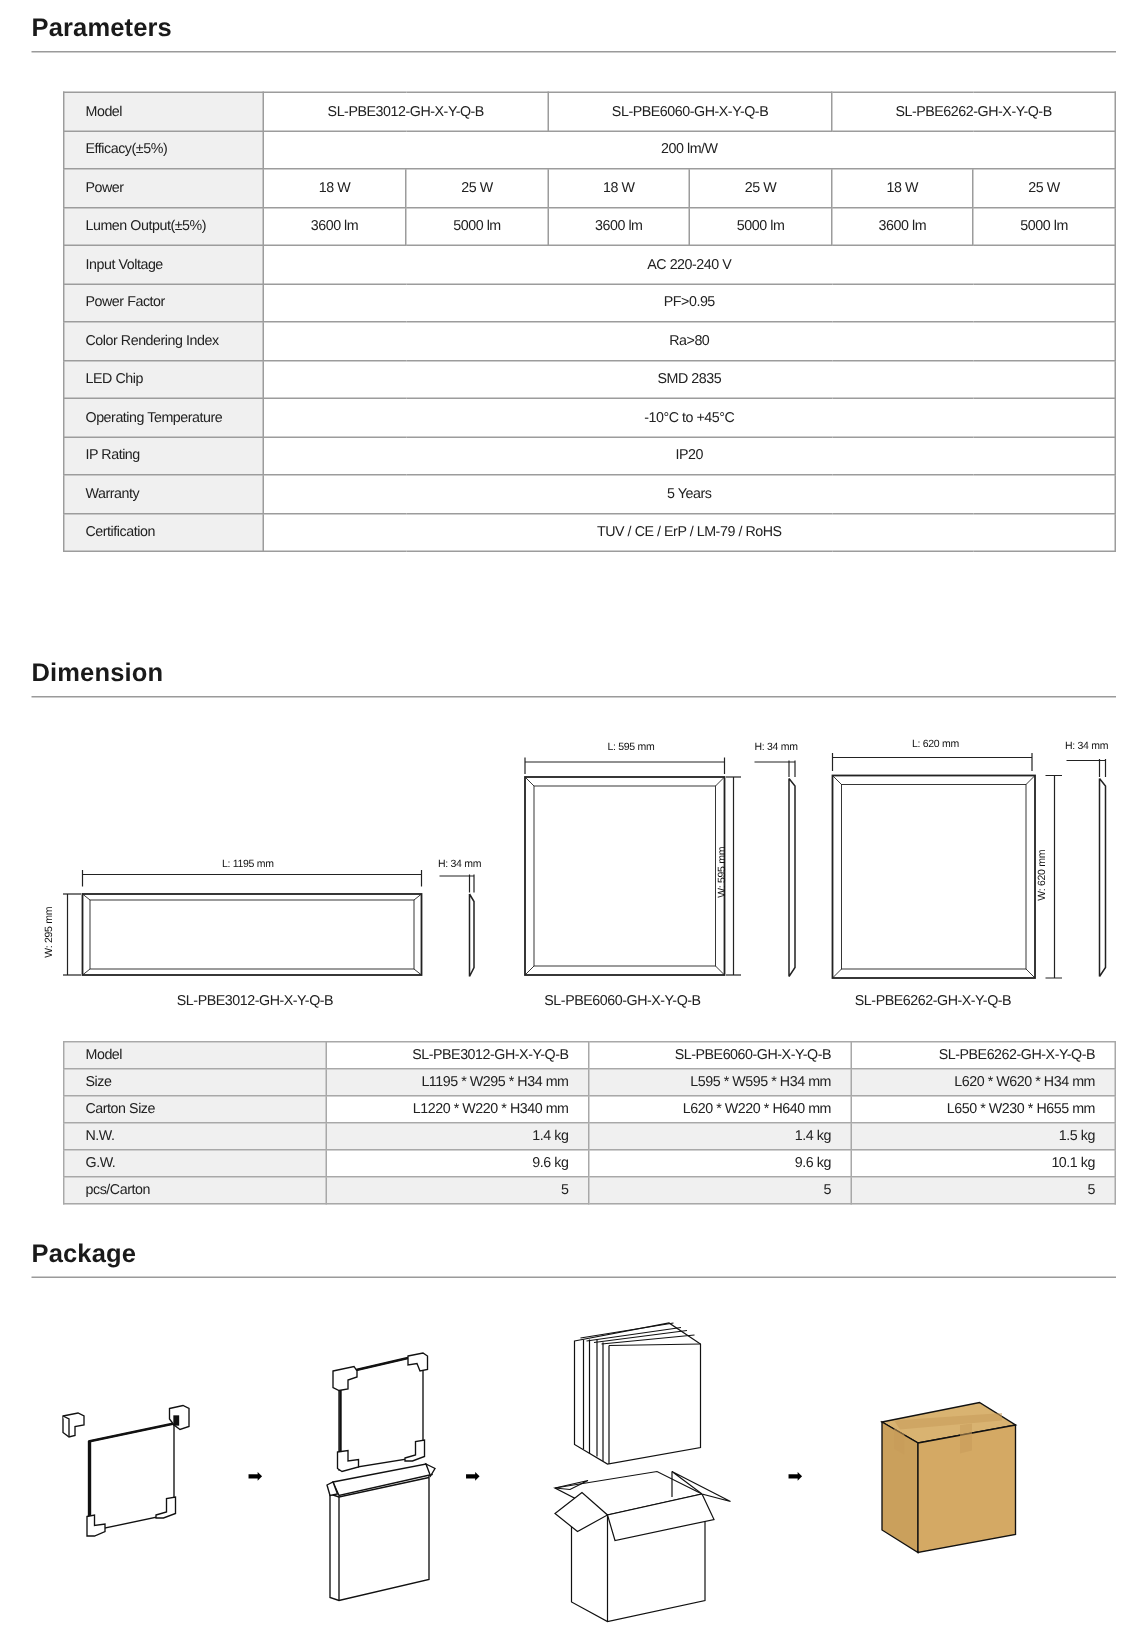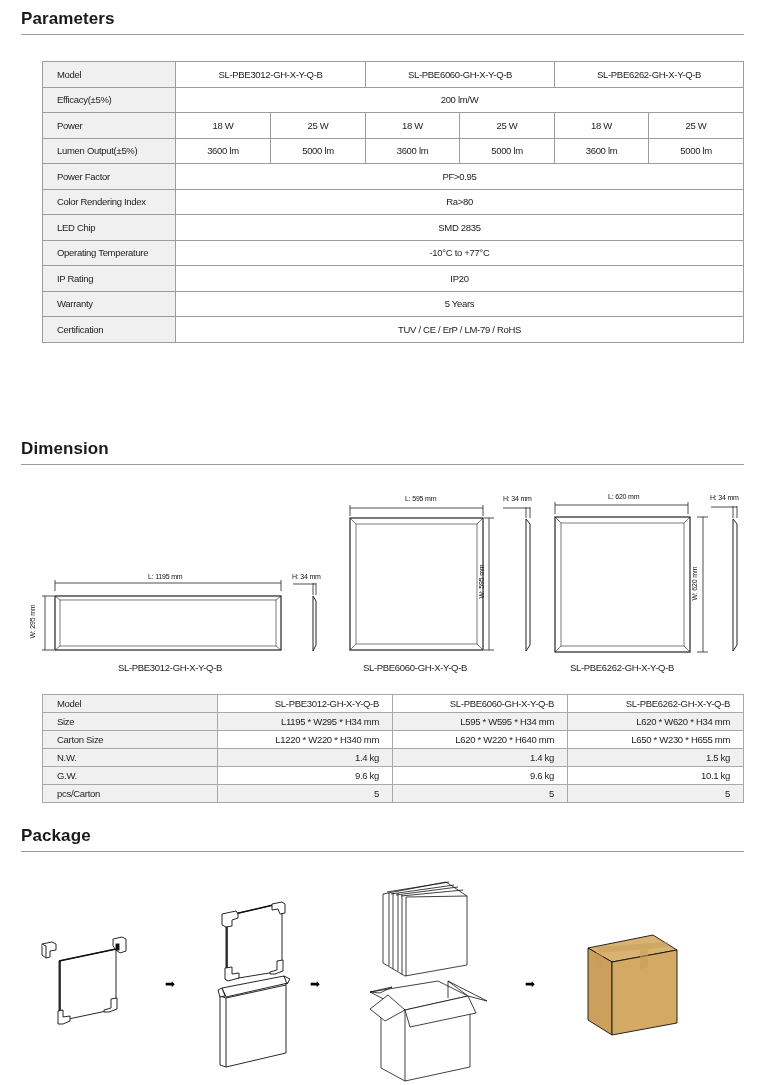--- a/index.html
+++ b/index.html
@@ -77,34 +77,38 @@
       <tr>
         <td class="lbl">Lumen Output(±5%)</td>
         <td colspan="1">3600 lm</td>
         <td colspan="1">5000 lm</td>
         <td colspan="1">3600 lm</td>
         <td colspan="1">5000 lm</td>
         <td colspan="1">3600 lm</td>
         <td colspan="1">5000 lm</td>
       </tr>
       <tr>
+        <td class="lbl">Input Voltage</td>
+        <td colspan="6">AC 220-240 V</td>
+      </tr>
+      <tr>
         <td class="lbl">Power Factor</td>
         <td colspan="6">PF&gt;0.95</td>
       </tr>
       <tr>
         <td class="lbl">Color Rendering Index</td>
         <td colspan="6">Ra&gt;80</td>
       </tr>
       <tr>
         <td class="lbl">LED Chip</td>
         <td colspan="6">SMD 2835</td>
       </tr>
       <tr>
         <td class="lbl">Operating Temperature</td>
-        <td colspan="6">-10°C to +77°C</td>
+        <td colspan="6">-10°C to +45°C</td>
       </tr>
       <tr>
         <td class="lbl">IP Rating</td>
         <td colspan="6">IP20</td>
       </tr>
       <tr>
         <td class="lbl">Warranty</td>
         <td colspan="6">5 Years</td>
       </tr>
       <tr>

